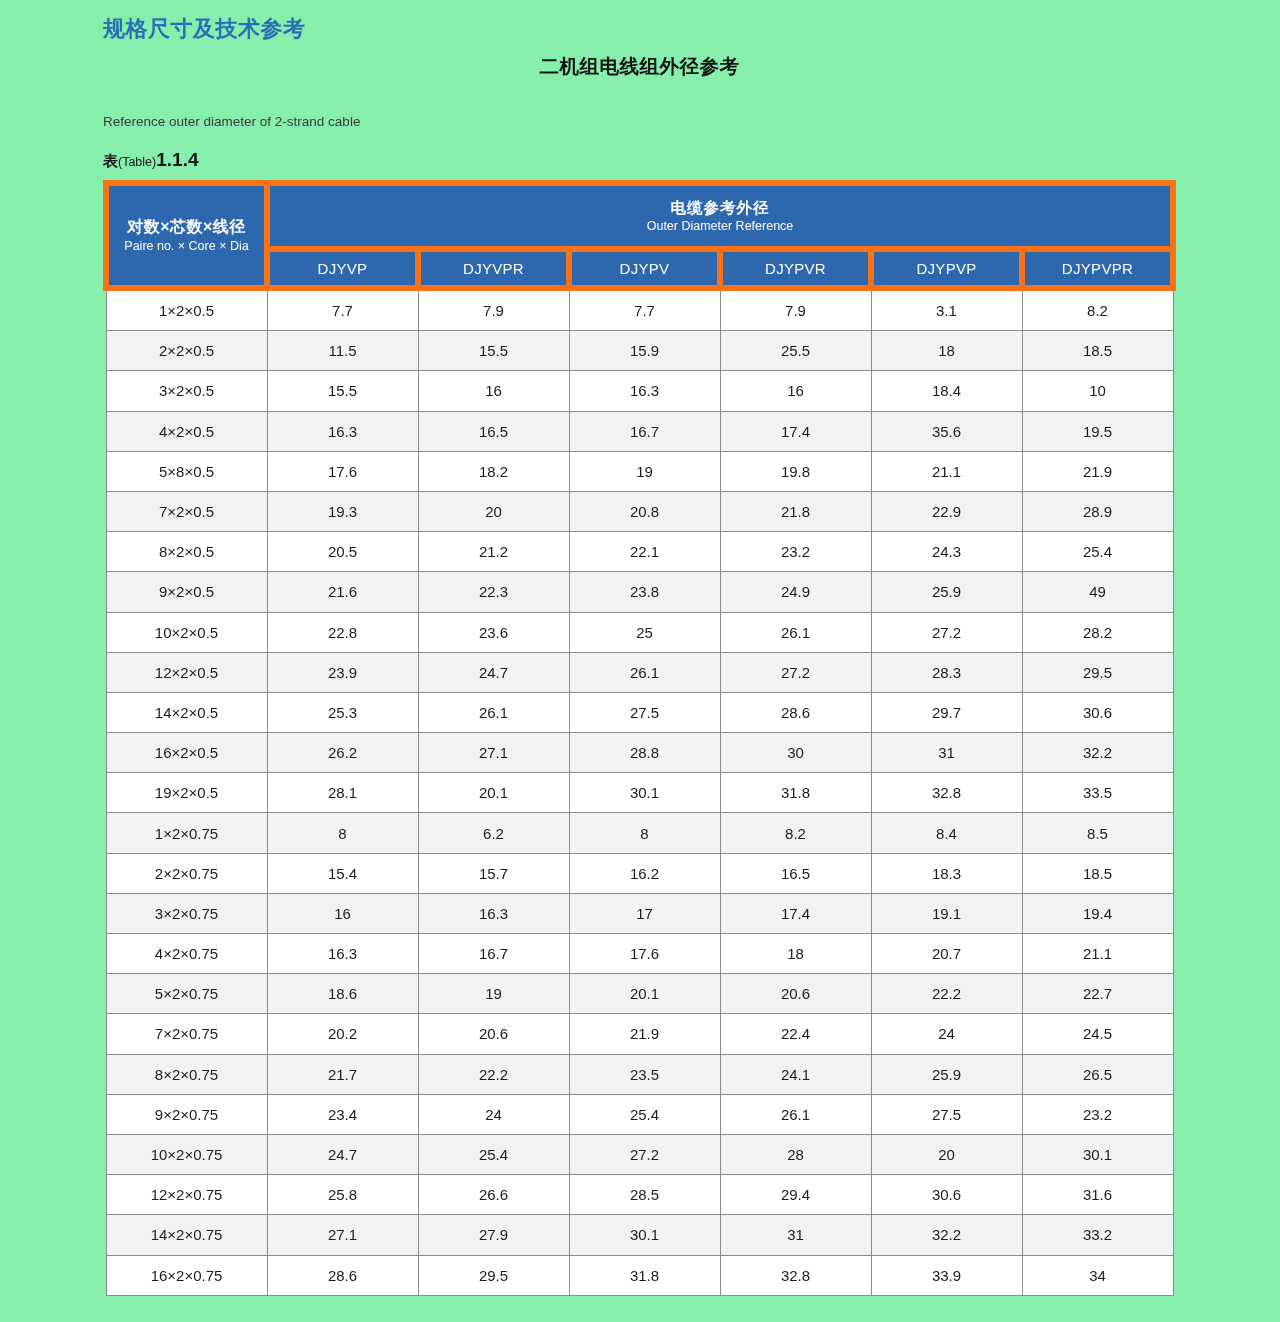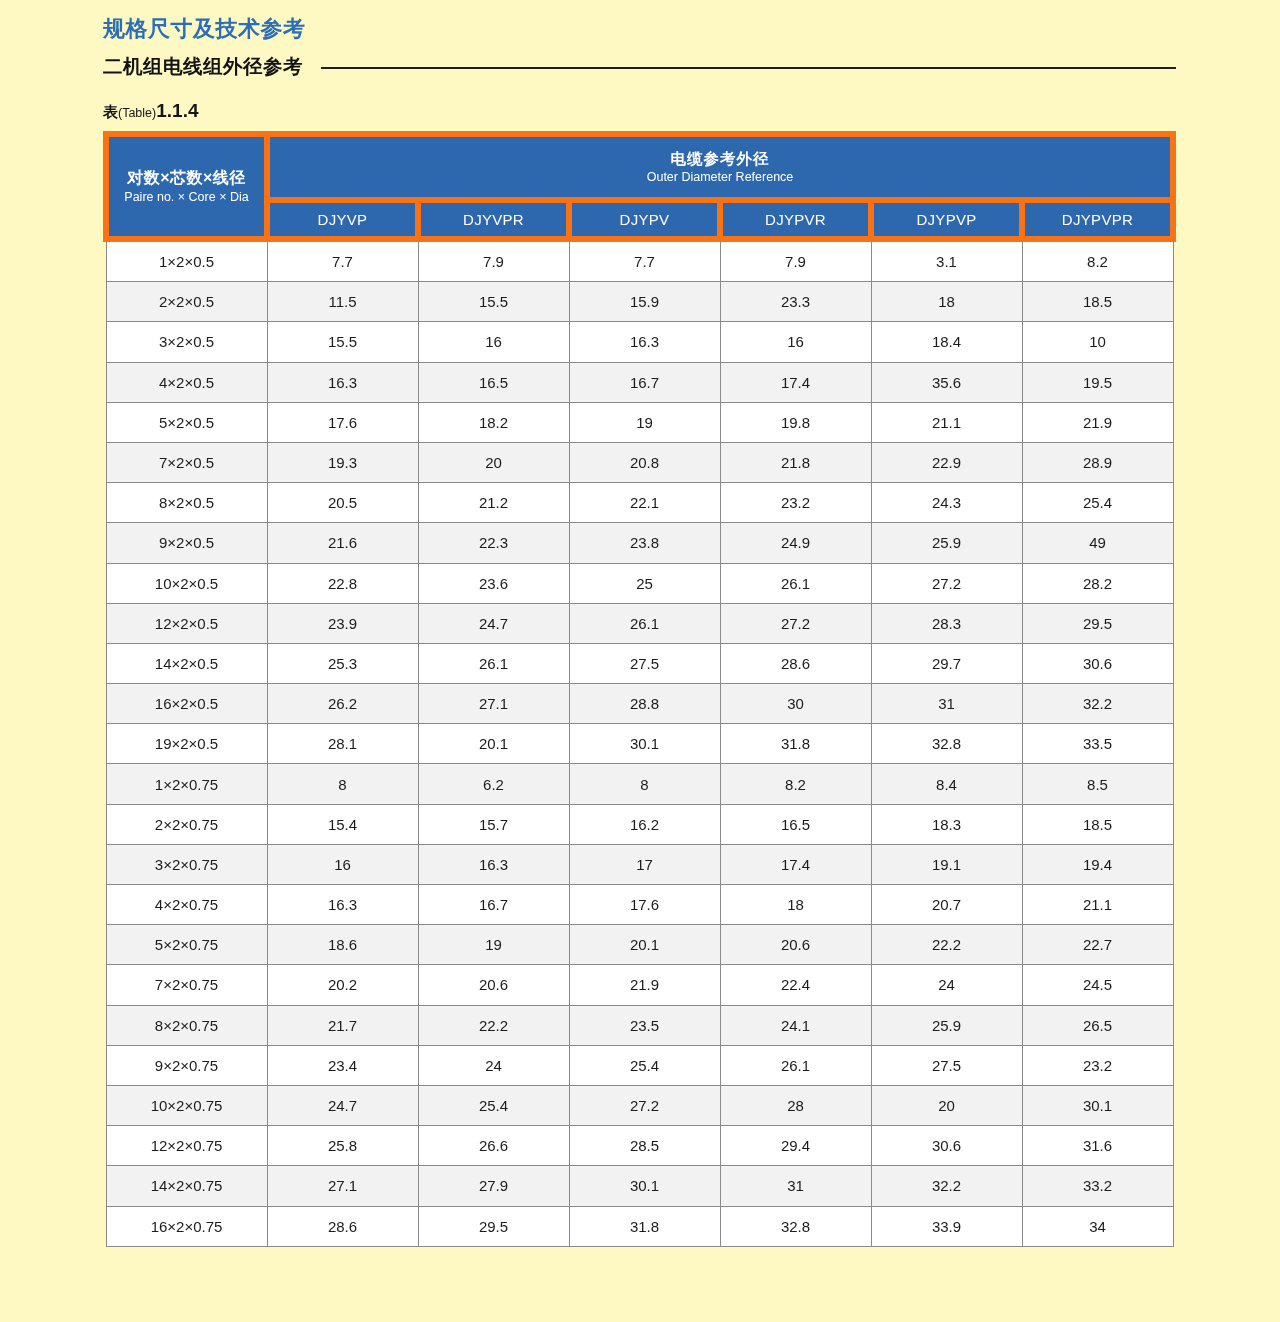--- a/index.html
+++ b/index.html
@@ -6,41 +6,42 @@
     margin: 0;
     padding: 0;
     background: #ffffff;
     font-family: "Liberation Sans", "DejaVu Sans", sans-serif;
   }
   .page {
     width: 1280px;
     height: 1322px;
     box-sizing: border-box;
     padding: 14px 104px 0 103px;
-    background: #fef9c3;
+    background: #86efac;
   }
   
   .title-zh {
     margin: 0 0 9px 0;
     font-size: 22px;
     font-weight: 700;
     color: var(--title-blue, #2b6db6);
     letter-spacing: 0.5px;
   }
   .title-en {
     margin: 0 0 41px 0;
     font-size: 19px;
     font-weight: 400;
     color: var(--subtitle-blue, #3277ba);
   }
   
   .section-head {
     display: flex;
     align-items: center;
     gap: 18px;
+    flex-direction: column;
   }
   .section-title-zh {
     margin: 0;
     font-size: 19.5px;
     font-weight: 700;
     color: #121212;
     letter-spacing: 0.5px;
     white-space: nowrap;
   }
   .section-rule {
@@ -125,20 +126,21 @@
 
   <header>
     <h1 class="title-zh">规格尺寸及技术参考</h1>
   </header>
 
   <section>
     <div class="section-head">
       <h3 class="section-title-zh">二机组电线组外径参考</h3>
       <div class="section-rule"></div>
     </div>
+    <p class="section-title-en">Reference outer diameter of 2-strand cable</p>
 
     <div class="table-caption">
       <span class="cap-zh">表</span><span class="cap-en">(Table)</span><span class="cap-num">1.1.4</span>
     </div>
 
     <table class="spec">
       <thead>
         <tr>
           <th class="th-rowhead" rowspan="2">
             <div class="zh">对数×芯数×线径</div>
@@ -166,21 +168,21 @@
             <td>7.7</td>
             <td>7.9</td>
             <td>3.1</td>
             <td>8.2</td>
           </tr>
           <tr>
             <td class="td-spec">2×2×0.5</td>
             <td>11.5</td>
             <td>15.5</td>
             <td>15.9</td>
-            <td>23.3</td>
+            <td>25.5</td>
             <td>18</td>
             <td>18.5</td>
           </tr>
           <tr>
             <td class="td-spec">3×2×0.5</td>
             <td>15.5</td>
             <td>16</td>
             <td>16.3</td>
             <td>16</td>
             <td>18.4</td>
@@ -189,21 +191,21 @@
           <tr>
             <td class="td-spec">4×2×0.5</td>
             <td>16.3</td>
             <td>16.5</td>
             <td>16.7</td>
             <td>17.4</td>
             <td>35.6</td>
             <td>19.5</td>
           </tr>
           <tr>
-            <td class="td-spec">5×2×0.5</td>
+            <td class="td-spec">5×8×0.5</td>
             <td>17.6</td>
             <td>18.2</td>
             <td>19</td>
             <td>19.8</td>
             <td>21.1</td>
             <td>21.9</td>
           </tr>
           <tr>
             <td class="td-spec">7×2×0.5</td>
             <td>19.3</td>

